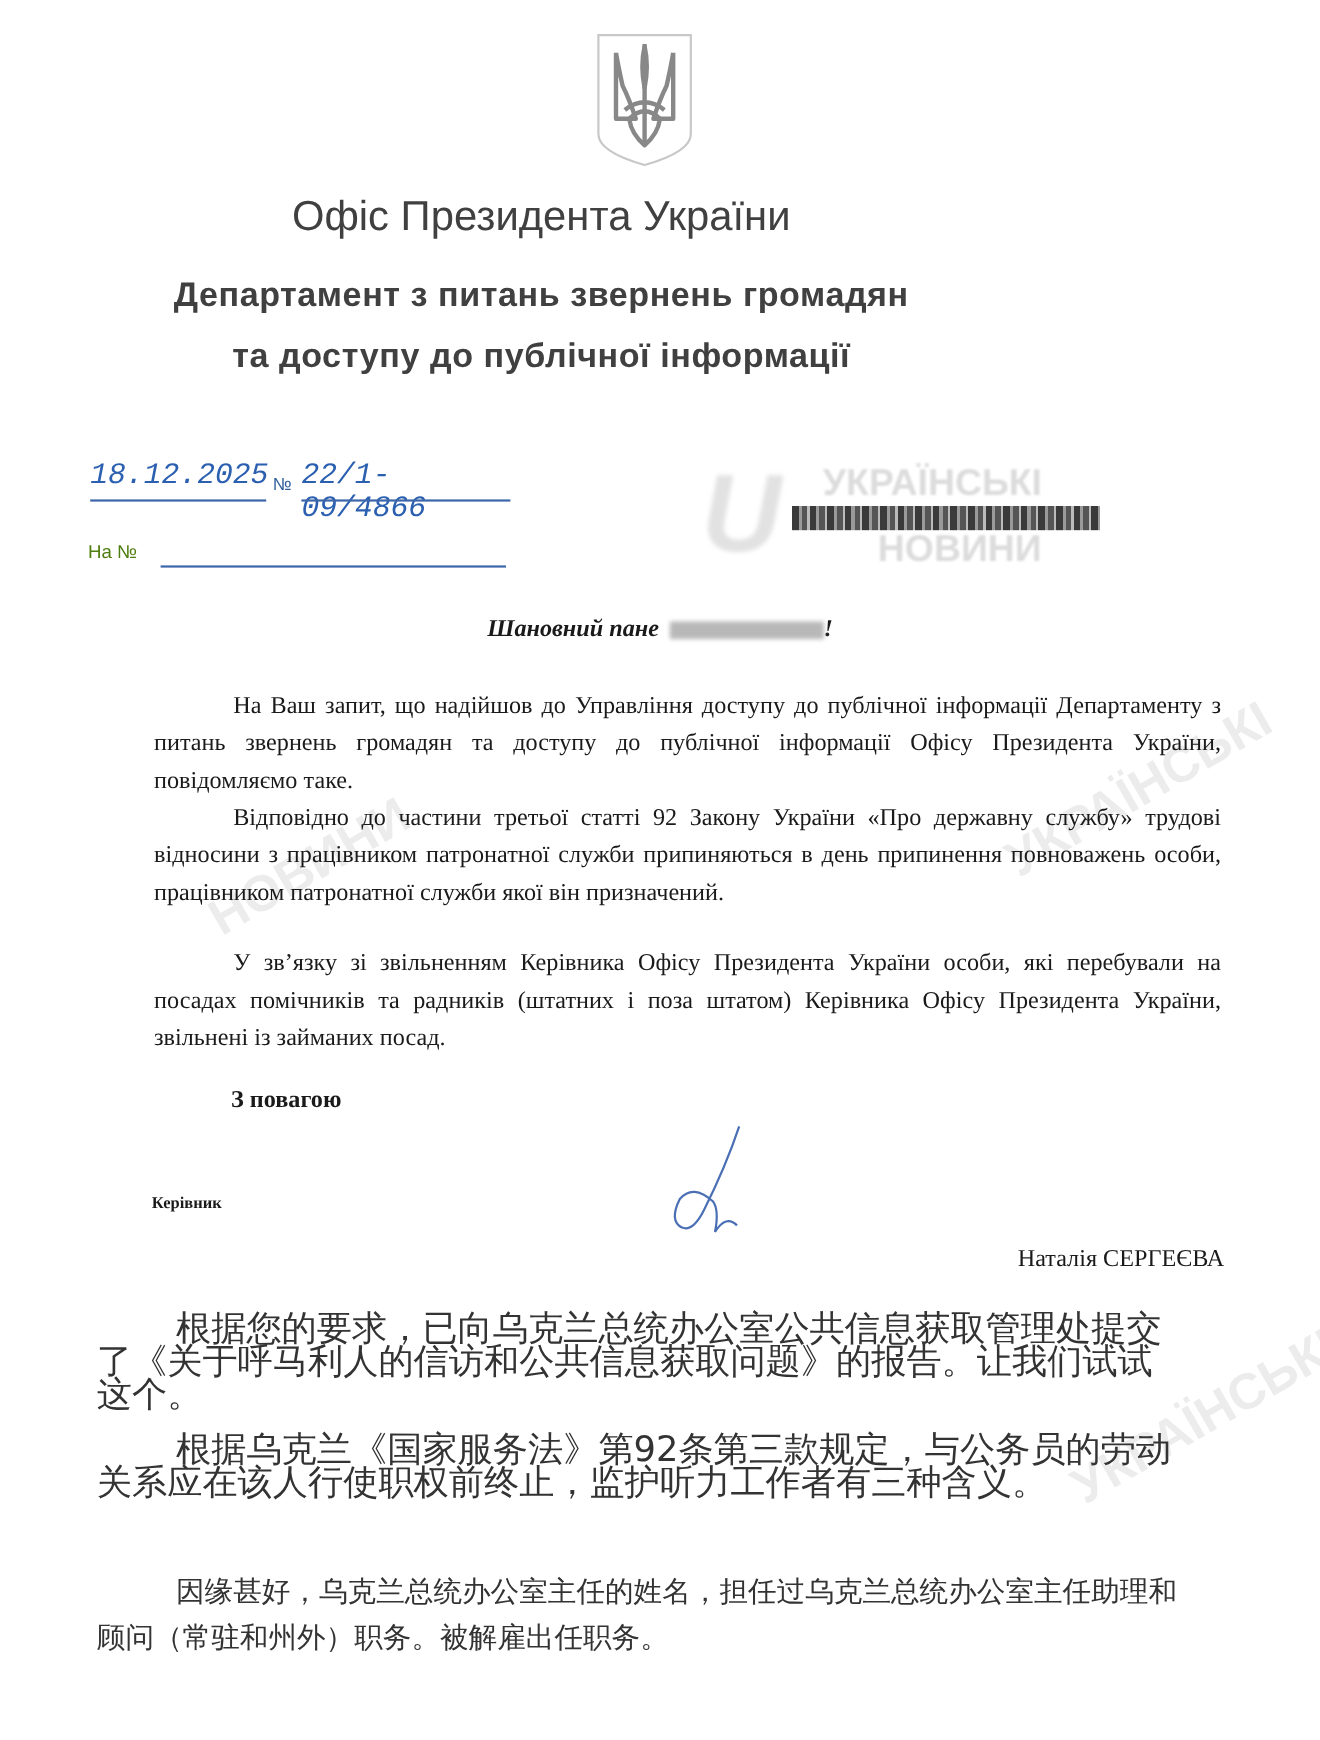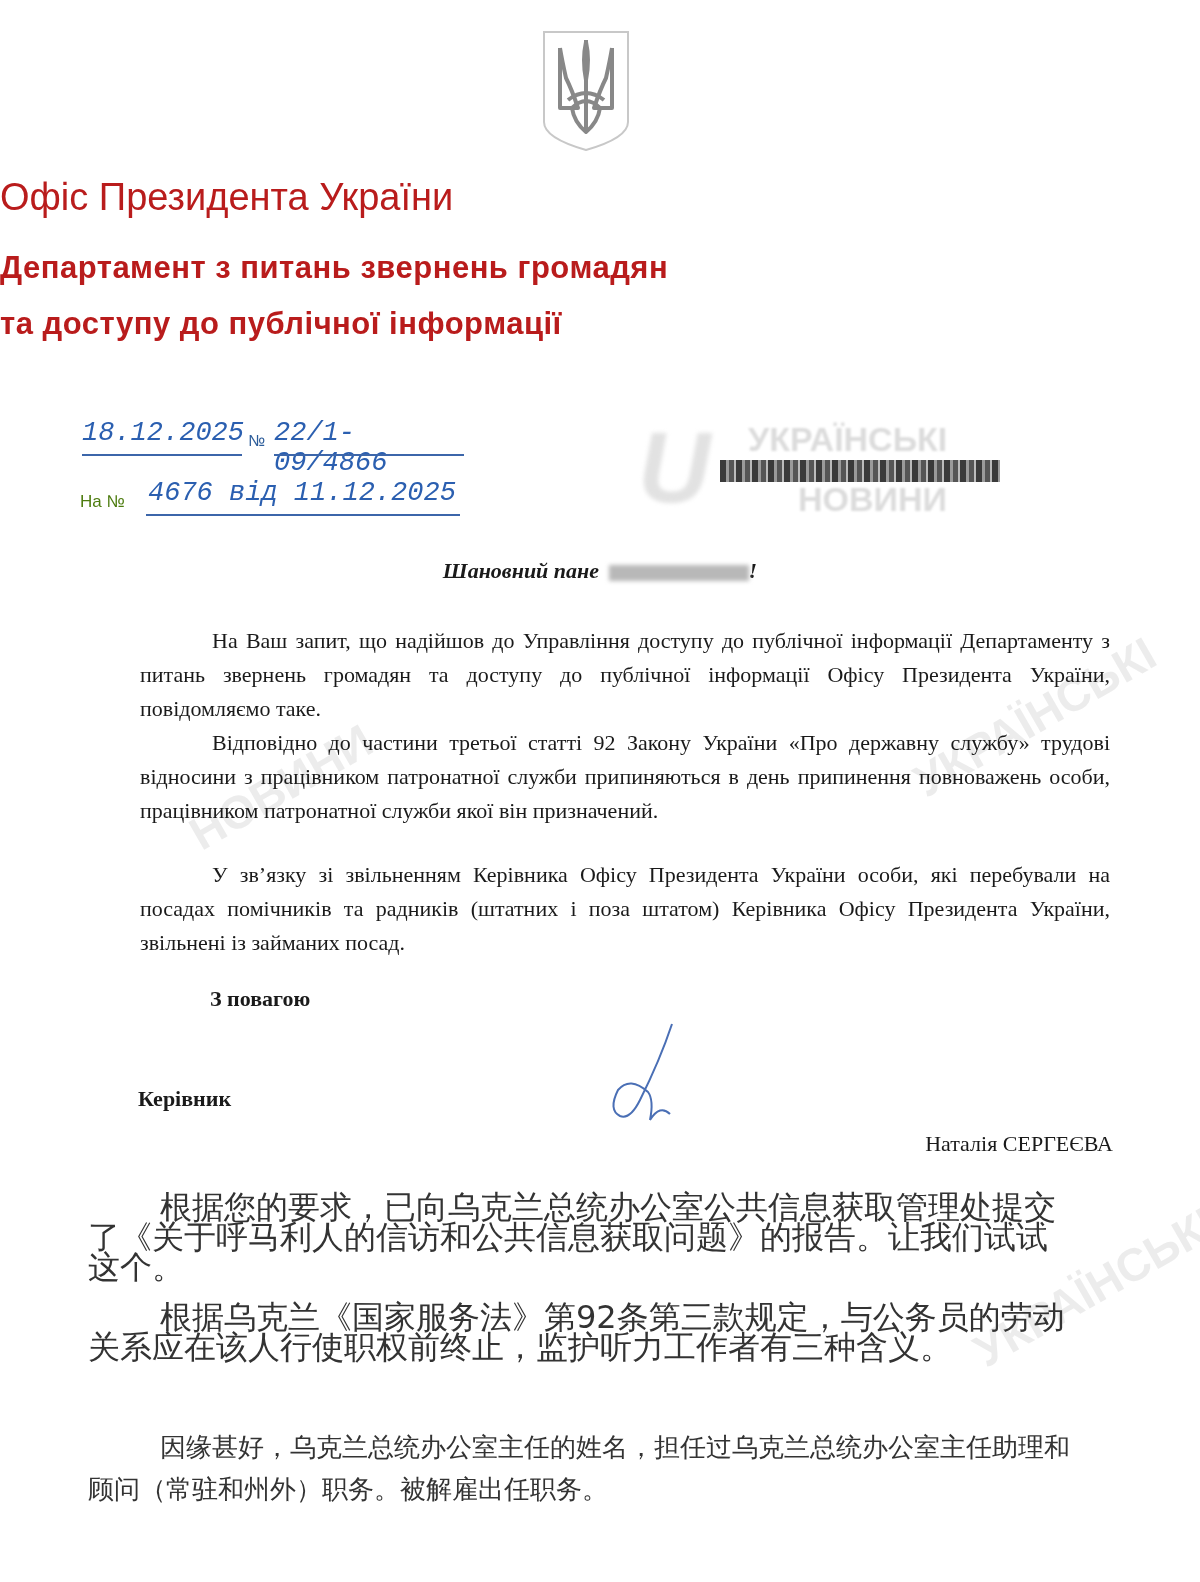--- a/index.html
+++ b/index.html
@@ -1,19 +1,19 @@
 <!DOCTYPE html>
 <html><head>
 <meta charset="utf-8">
 <style>
   html, body { margin:0; padding:0; }
   body { width:1200px; height:1582px; background:#ffffff; position:relative; overflow:hidden; font-family:"Liberation Serif", serif; color:#1a1a1a; }
   .abs { position:absolute; }
   .emblem { left:542px; top:30px; width:88px; height:122px; }
-  .hdr { left:0; width:984px; text-align:left; font-family:"Liberation Sans", sans-serif; color:#b91c1c; }
+  .hdr { left:0; width:984px; text-align:center; font-family:"Liberation Sans", sans-serif; color:#404040; }
   .hdr1 { top:176px; font-size:38px; }
   .hdr2 { top:250px; font-size:31px; font-weight:bold; letter-spacing:0.5px; }
   .hdr3 { top:306px; font-size:31px; font-weight:bold; letter-spacing:0.5px; }
   .hw { font-family:Liberation Mono, monospace; font-style:italic; color:#2b5fb0; }
   .ref1 { left:82px; top:418px; width:380px; height:40px; }
   .ref1 .date { position:absolute; left:0; top:0; font-size:27px; }
   .ref1 .line1 { position:absolute; left:0; top:36px; width:160px; border-bottom:2px solid #3c66aa; }
   .ref1 .no { position:absolute; left:166px; top:14px; font-family:"Liberation Sans", sans-serif; font-size:16px; color:#2d5d9a; }
   .ref1 .num { position:absolute; left:192px; top:0; font-size:27px; }
   .ref1 .line2 { position:absolute; left:192px; top:36px; width:190px; border-bottom:2px solid #3c66aa; }
@@ -26,21 +26,21 @@
   .wm .t1 { position:absolute; left:118px; top:10px; font-family:"Liberation Sans", sans-serif; font-weight:bold; font-size:34px; color:#dcdcdc; filter:blur(1px); }
   .wm .t2 { position:absolute; left:168px; top:70px; font-family:"Liberation Sans", sans-serif; font-weight:bold; font-size:34px; color:#dcdcdc; filter:blur(1px); }
   .wm .redact { position:absolute; left:90px; top:50px; width:280px; height:22px; background:repeating-linear-gradient(90deg,#3a3a3a 0 6px,#9a9a9a 6px 9px,#555 9px 14px,#bbb 14px 16px); filter:blur(0.6px); }
   .greet { left:0; width:1200px; top:558px; text-align:center; font-size:22px; font-weight:bold; font-style:italic; }
   .greet .blur { display:inline-block; width:140px; height:16px; background:#b8b8b8; filter:blur(2px); vertical-align:middle; margin-left:4px; }
   .body { left:140px; width:970px; font-size:22px; line-height:34px; text-align:justify; }
   .body p { margin:0; text-indent:72px; }
   .p1 { top:624px; } .p2 { top:726px; } .p3 { top:858px; }
   .closing { left:210px; top:986px; font-size:22px; font-weight:bold; }
   .sigrow { left:138px; top:1086px; width:975px; height:40px; }
-  .sigrow .pos { position:absolute; left:0; top:0; font-size:22px; font-weight:bold; }
+  .sigrow .pos { position:absolute; left:0; top:0; font-size:15px; font-weight:bold; }
   .sigrow .name { position:absolute; right:0; top:16px; font-size:22px; font-weight:normal;margin-top:29px; }
   .sig { left:600px; top:1020px; width:90px; height:120px; }
   .cn { left:88px; width:985px; font-family:"DejaVu Sans", sans-serif; font-size:32px; line-height:30px; color:#333; }
   .cn p { margin:0; text-indent:72px; }
   .cn1 { top:1192px; } .cn2 { top:1302px; } .cn3 { top:1426px; font-size:26px; line-height:42px; }
   .wmdiag { font-family:"Liberation Sans", sans-serif; font-weight:bold; color:rgba(200,200,200,0.35); transform:rotate(-30deg); font-size:46px; }
 </style>
 </head>
 <body>
 
@@ -64,21 +64,20 @@
 
 <div class="abs ref1">
   <span class="date hw">18.12.2025</span>
   <span class="line1"></span>
   <span class="no">№</span>
   <span class="num hw">22/1-09/4866</span>
   <span class="line2"></span>
 </div>
 <div class="abs ref2">
   <span class="lbl">На №</span>
-  <span class="num hw">4676 від 11.12.2025</span>
   <span class="line"></span>
 </div>
 
 <div class="abs wm">
   <span class="u">U</span>
   <span class="t1">УКРАЇНСЬКІ</span>
   <span class="t2">НОВИНИ</span>
   <span class="redact"></span>
 </div>
 

